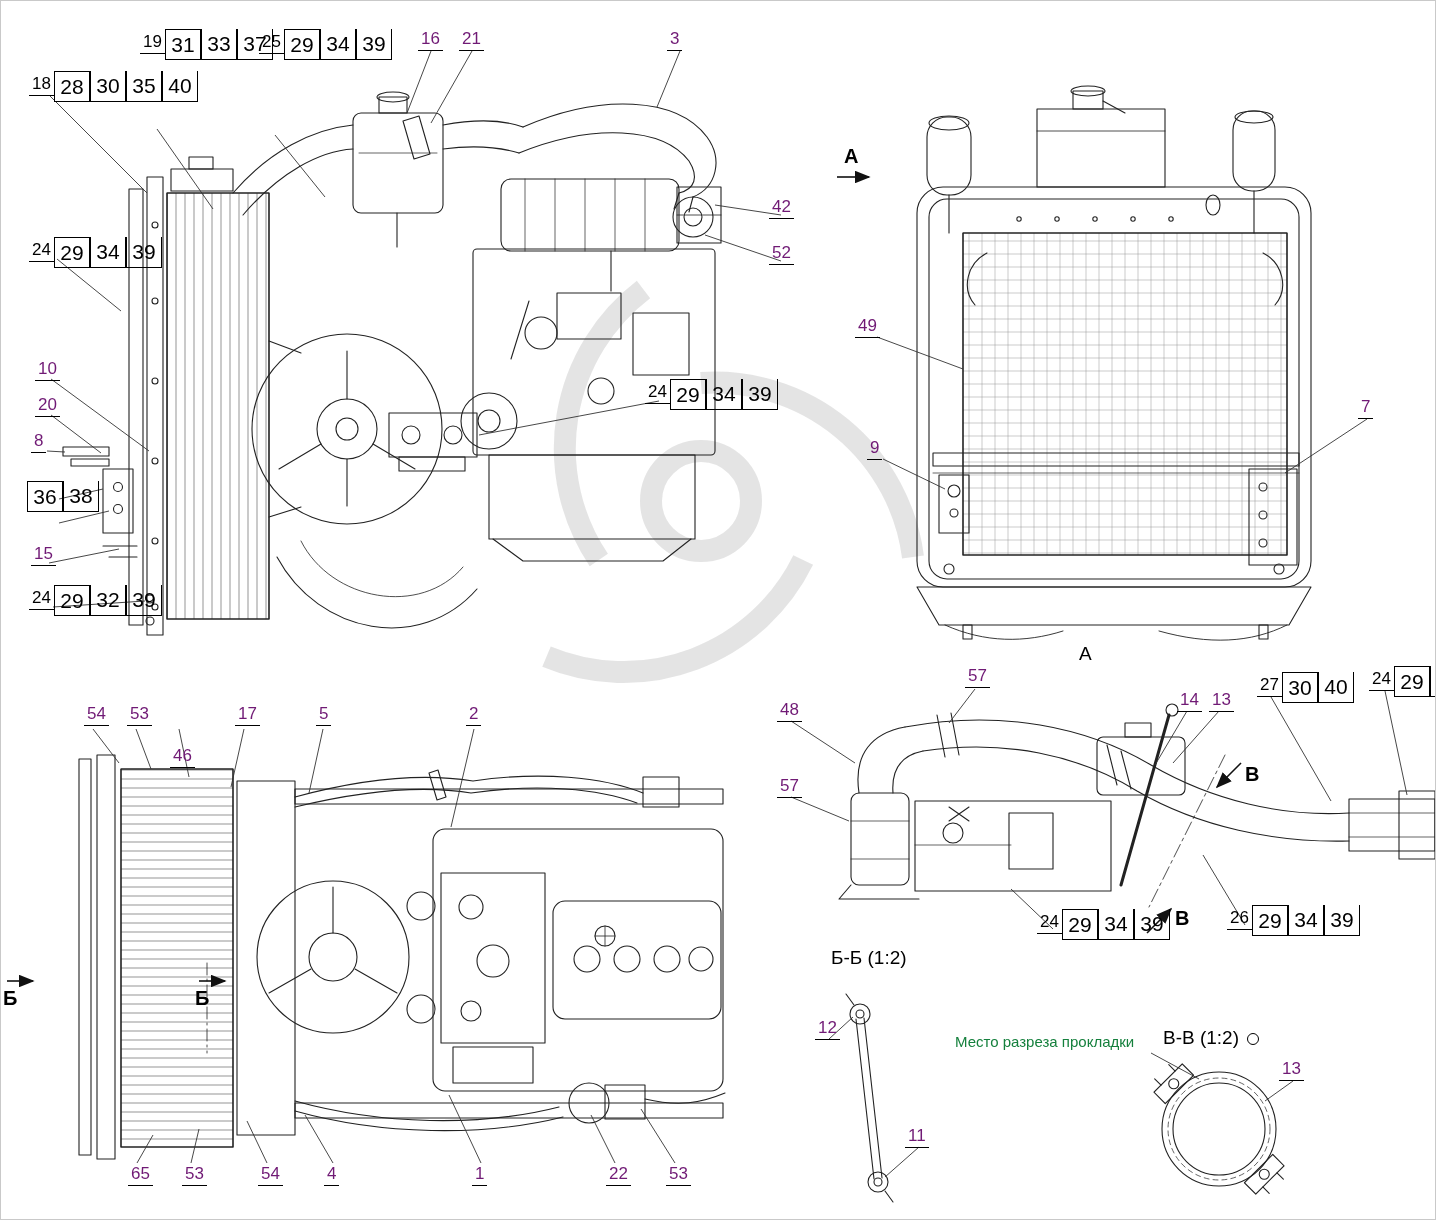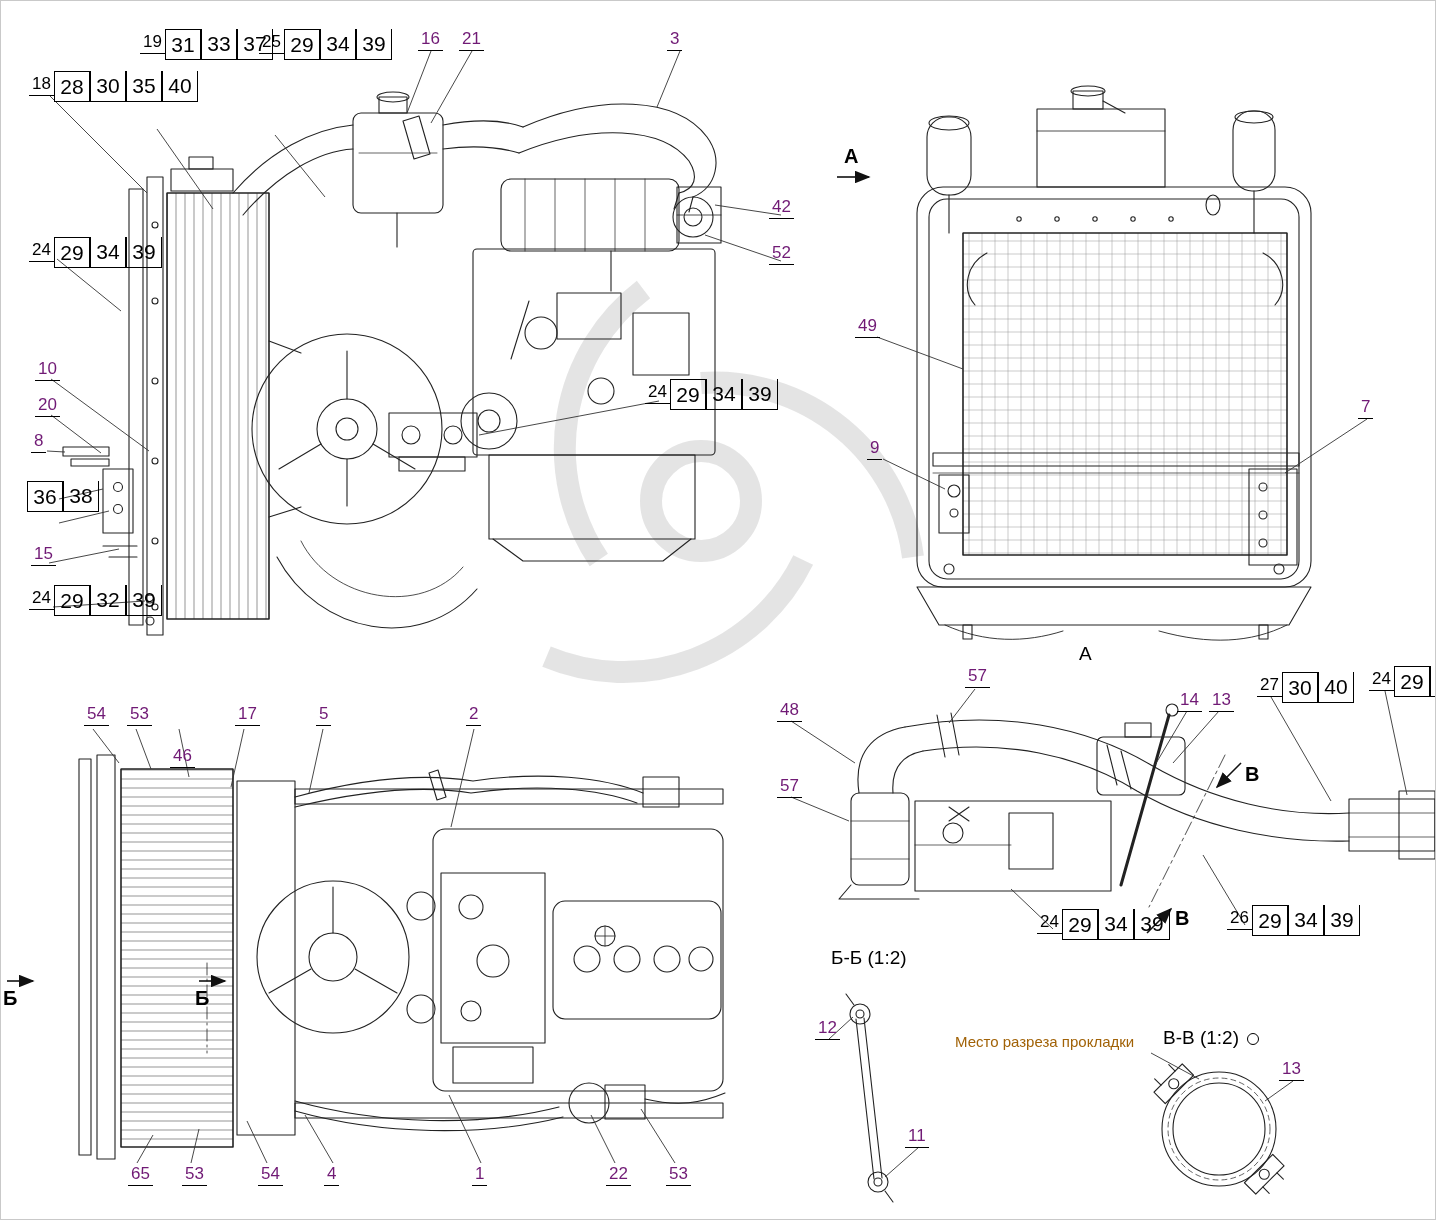--- a/index.html
+++ b/index.html
@@ -11,21 +11,21 @@
   svg.layer { position:absolute; left:0; top:0; z-index:0; }
   .wm {
     position:absolute; left:718px; top:820px; transform:translateX(-50%);
     font-size:112px; font-weight:bold; letter-spacing:14px; white-space:nowrap;
     color:rgba(165,165,165,0.42); z-index:1; pointer-events:none;
   }
   .co { position:absolute; z-index:2; font-size:17px; line-height:1; color:#701a75; }
   .plain { border-bottom:1.5px solid #000; padding:1px 3px 3px; }
   .cap { position:absolute; z-index:2; font-size:19px; color:#000; }
   .sec { position:absolute; z-index:2; font-size:20px; font-weight:bold; color:#000; }
-  .note { position:absolute; z-index:2; font-size:15px; color:#a16207; }
+  .note { position:absolute; z-index:2; font-size:15px; color:#15803d; }
   .stack { position:absolute; z-index:2; display:flex; flex-direction:row; align-items:stretch; text-align:center; }
   .stack .head { font-size:17px; line-height:1; padding:1px 3px 3px; border-bottom:1.5px solid #000; margin-bottom:4px; align-self:center; }
   .stack .box { font-size:21px; line-height:1; border:1.5px solid #000; padding:4px 5px; min-width:24px; text-align:center; }
   .stack .box + .box { border-top:none; }
   .circ { display:inline-block; width:10px; height:10px; border:1.5px solid #000; border-radius:50%; margin-left:8px; vertical-align:middle; }
 </style>
 </head>
 <body>
 
 <div class="canvas">

